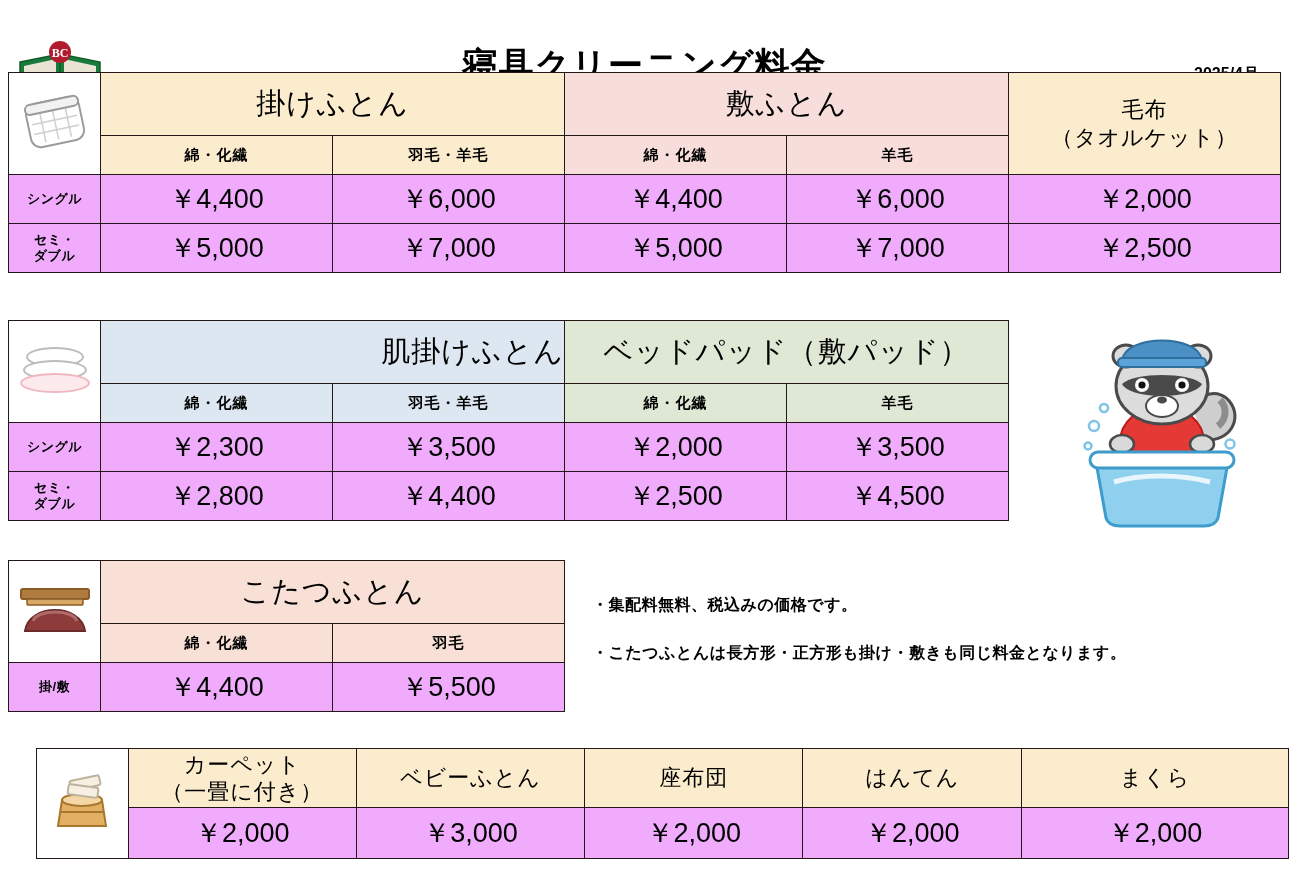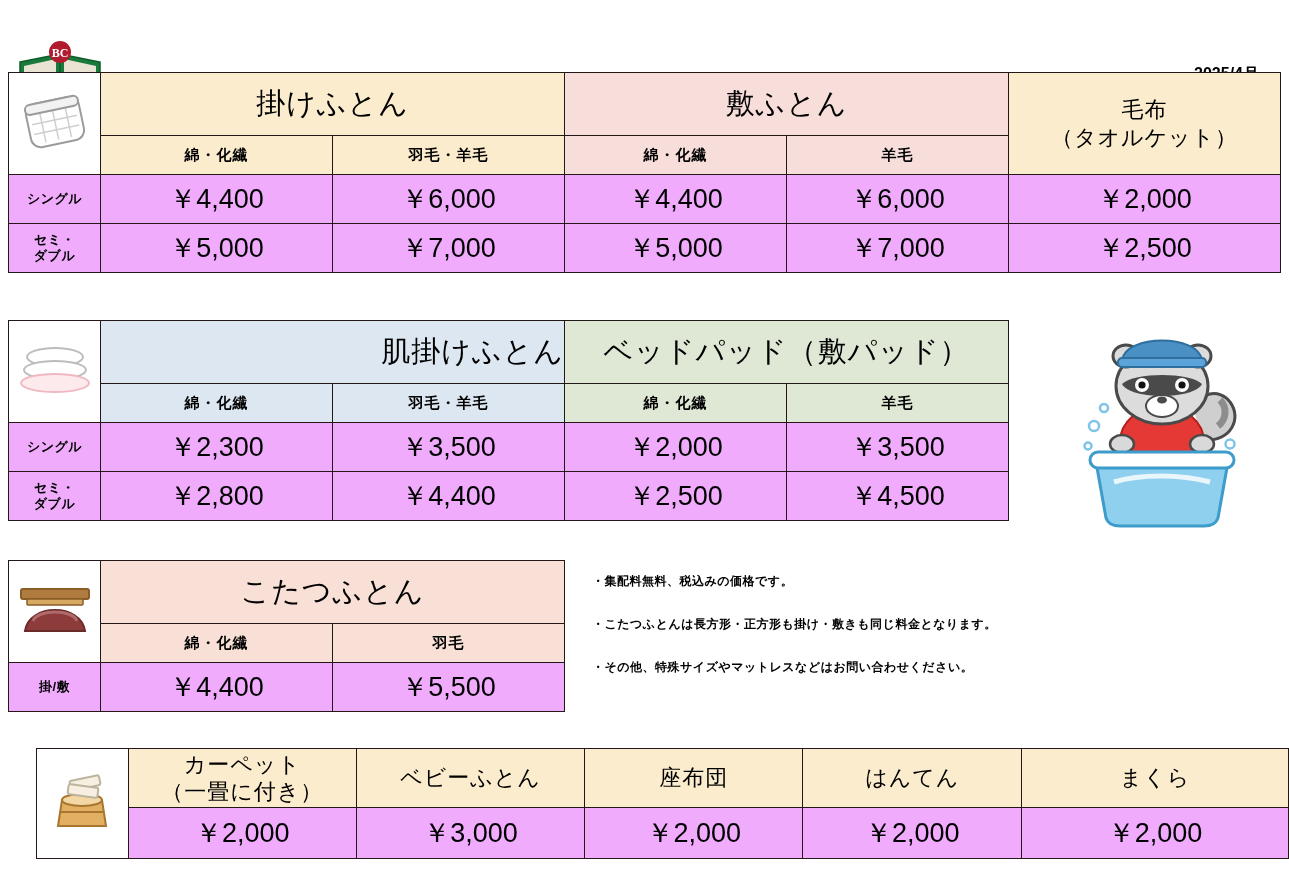--- a/index.html
+++ b/index.html
@@ -98,23 +98,24 @@
   .bg-peach { background: #f8e0d6; }
 
   
   .icon-cell {
     background: #ffffff;
   }
 
   
   .notes {
     position: absolute;
-    font-size: 12px;
+    font-size: 16px;
     font-weight: bold;
     line-height: 1.4;
+    margin-top: 21px;
   }
   .notes div {
     margin-bottom: 26px;
     letter-spacing: 0.5px;
   }
 
   
   .mascot {
     position: absolute;
   }
@@ -131,20 +132,21 @@
       <path d="M10 26 L42 19 L42 36 L10 42 Z" fill="#e8e3d2"></path>
       <path d="M82 26 L50 19 L50 36 L82 42 Z" fill="#e8e3d2"></path>
 
       <circle cx="46" cy="12" r="11" fill="#b01c2e"></circle>
       <text x="46" y="17" font-size="12" font-family="Liberation Serif, serif" fill="#ffffff" text-anchor="middle" font-weight="bold">BC</text>
 
       <rect x="22" y="40" width="48" height="12" rx="2" fill="#ffffff" stroke="#1a7a3c" stroke-width="1"></rect>
       <text x="46" y="49" font-size="7" font-family="Liberation Sans, sans-serif" fill="#1a7a3c" text-anchor="middle">SINCE 1928</text>
     </svg>
   </div>
+  <div class="page-title">寝具クリーニング料金</div>
   <div class="date-note">2025/4月～</div>
 </div>
 
 <div class="block" style="left:8px; top:72px;">
   <table class="pricetable">
     <colgroup>
       <col style="width:92px">
       <col style="width:232px">
       <col style="width:232px">
       <col style="width:222px">
@@ -320,21 +322,20 @@
       <td class="price">￥4,400</td>
       <td class="price">￥5,500</td>
     </tr>
   </tbody>
     </table>
 </div>
 
 <div class="notes" style="left:592px; top:573px; width:660px;">
   <div>・集配料無料、税込みの価格です。</div>
   <div>・こたつふとんは長方形・正方形も掛け・敷きも同じ料金となります。</div>
-  <div>・その他、特殊サイズやマットレスなどはお問い合わせください。</div>
 </div>
 
 <div class="block" style="left:8px; top:748px;margin-left:28px;">
   <table class="pricetable">
     <colgroup>
       <col style="width:92px">
       <col style="width:232px">
       <col style="width:232px">
       <col style="width:222px">
       <col style="width:222px">

